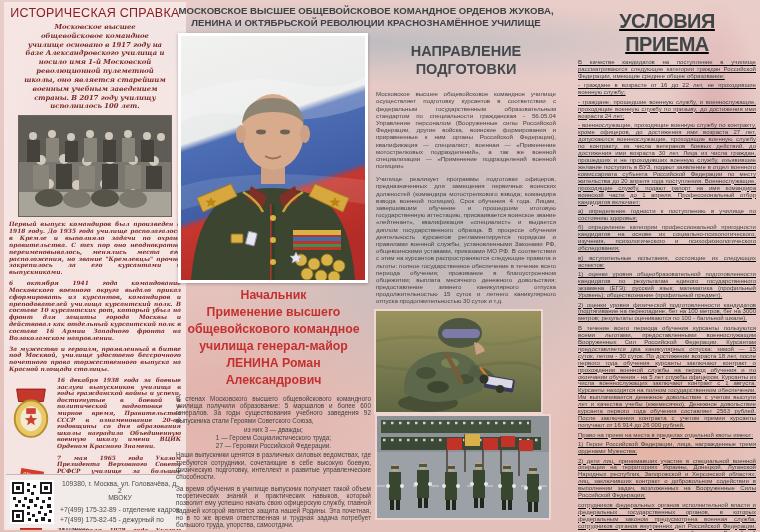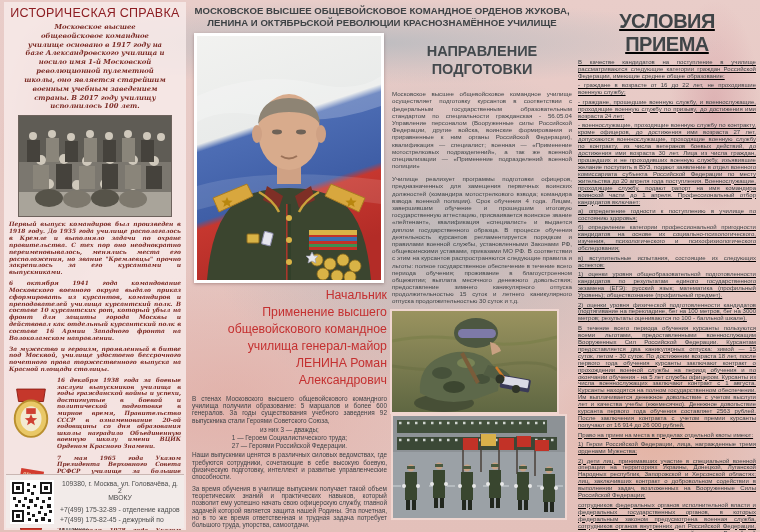--- a/index.html
+++ b/index.html
@@ -25,27 +25,27 @@
   .order-row svg{flex:0 0 auto;}
   .order-text{margin:0;font-family:"DejaVu Serif",serif;font-style:italic;font-weight:bold;
     font-size:5.8px;line-height:1.14;color:#7b2b25;text-align:justify;}
   .contact{position:absolute;left:2px;right:2px;bottom:2px;height:54px;background:#f2ebe9;
     border-top:1px solid #c9b6b2;display:flex;gap:6px;padding:5px 4px;box-sizing:border-box;}
   .contact-txt{flex:1;color:#4c4c4c;}
   .contact-address{font-size:6.8px;text-align:center;}
   .contact-org{font-size:6.8px;text-align:center;margin-bottom:4px;}
   .contact-phone{font-size:6.8px;text-align:left;line-height:1.5;}
   
-  .col-center{position:absolute;left:190px;top:0;width:384px;height:532px;}
+  .col-center{position:absolute;left:174px;top:0;width:384px;height:532px;}
   .banner{margin:5px 2px 2px;font-size:9.6px;font-weight:bold;color:#3d4245;text-align:center;line-height:1.3;}
   .center-body{display:flex;gap:5px;padding:0 2px;}
   .center-l{width:196px;}
   .center-r{width:181px;}
   .portrait-frame{width:184px;margin:1px auto 4px;background:#fff;padding:3px;box-shadow:0 1px 3px rgba(80,40,40,.35);}
-  .chief{margin:3px 0 6px;font-size:12.3px;font-weight:normal;color:#c43030;text-align:right;line-height:1.38;}
+  .chief{margin:3px 0 6px;font-size:12.3px;font-weight:bold;color:#c43030;text-align:center;line-height:1.38;}
   .grads{margin:0 0 2px;font-size:6.4px;line-height:1.15;color:#3e4347;text-align:justify;}
   .grads-c{margin:0;font-size:6.4px;line-height:1.2;color:#3e4347;text-align:center;}
   .final-p{margin:4px 0 0;font-size:6.4px;line-height:1.15;color:#3e4347;text-align:justify;}
   .train-title{margin:10px 8px 12px;font-size:14.5px;font-weight:bold;color:#43494d;text-align:center;line-height:1.25;}
   .train-p{margin:0 0 6px;font-size:6.2px;line-height:1.16;color:#3f4447;text-align:justify;}
   .train-text{height:308px;overflow:hidden;}
   .photo-a{position:absolute;left:200px;top:309px;border:2px solid #f0d6d0;}
   .photo-b{position:absolute;left:201px;top:414px;border:2px solid #f0d6d0;}
   
   .col-right{position:absolute;left:578px;top:8px;width:178px;height:528px;overflow:hidden;text-decoration:underline;}

